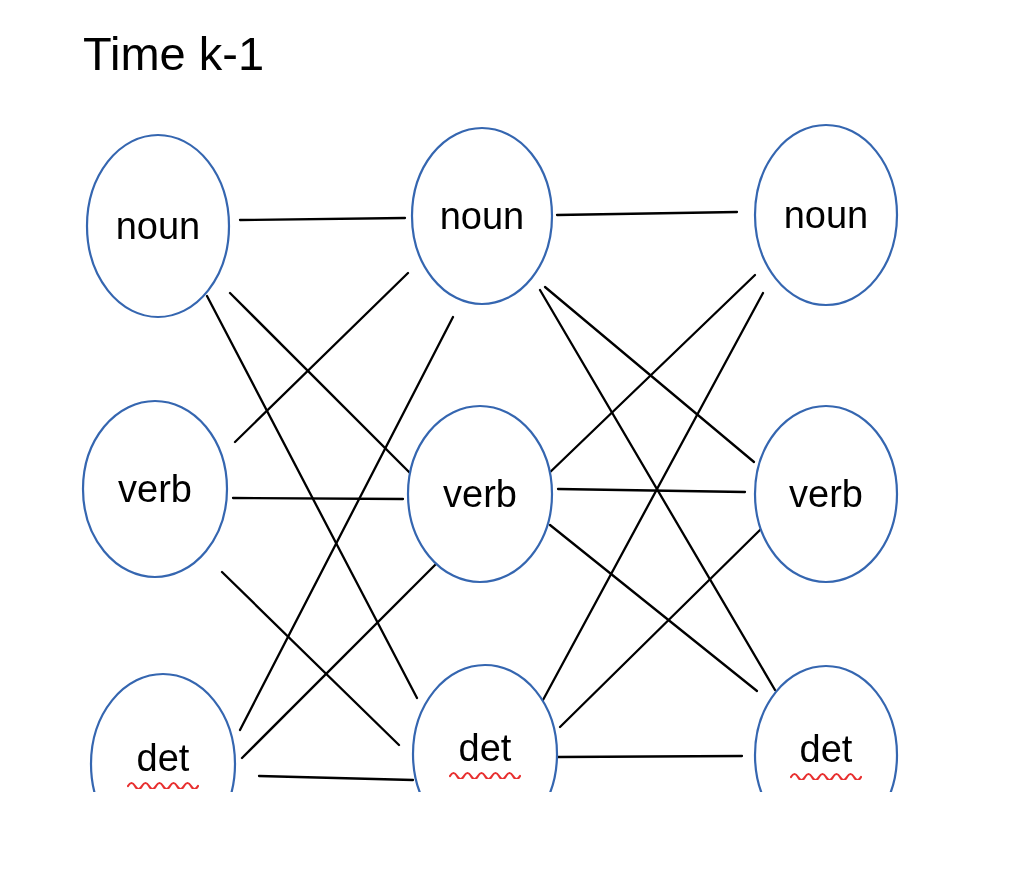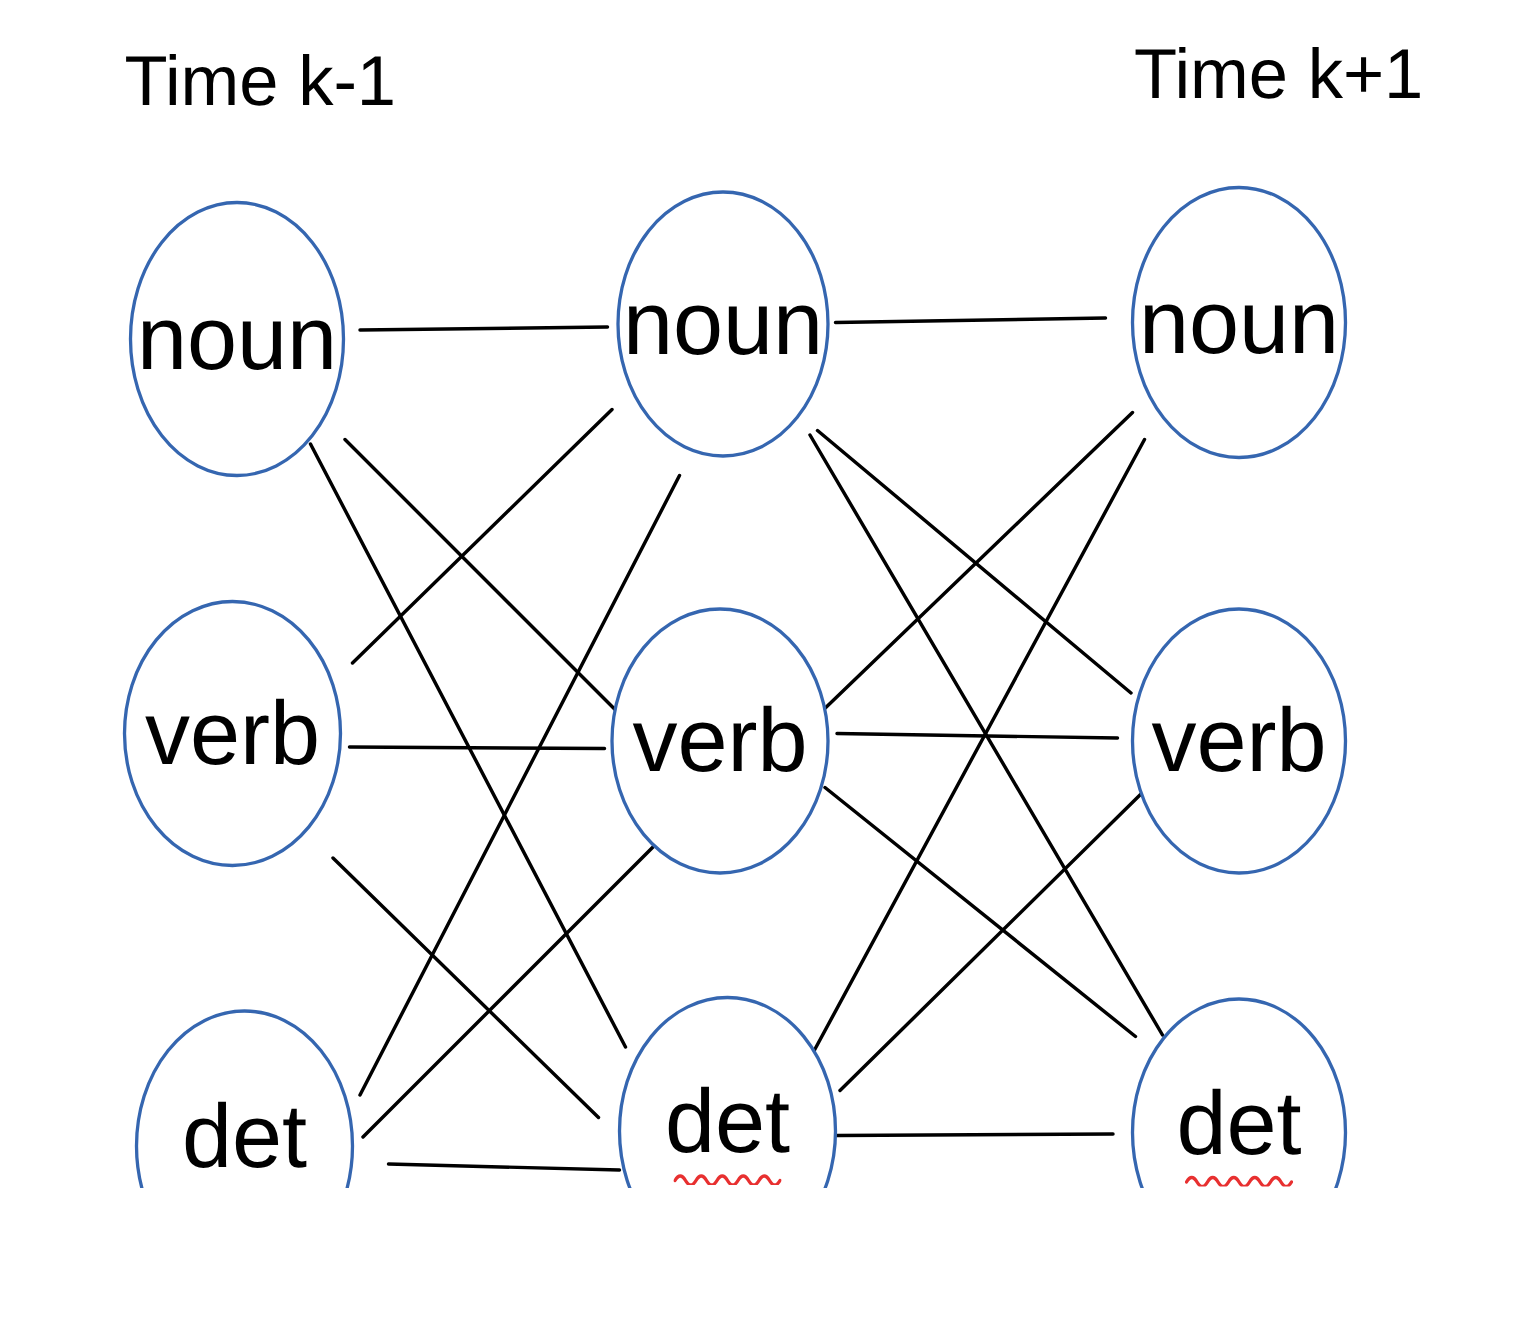--- a/index.html
+++ b/index.html
@@ -36,21 +36,21 @@
     line-height: 1;
     color: #000000;
     white-space: nowrap;
   }
   .node-label {
     position: absolute;
     display: flex;
     flex-direction: column;
     align-items: center;
     justify-content: center;
-    font-size: 60px;
+    font-size: 38px;
     line-height: 1;
     color: #000000;
     pointer-events: none;
   }
   .node-label .squiggle {
     margin-top: 2px;
     display: block;
   }
   .squiggle path {
     fill: none;
@@ -96,21 +96,20 @@
       <ellipse cx="482" cy="216" rx="70" ry="88"></ellipse>
       <ellipse cx="480" cy="494" rx="72" ry="88"></ellipse>
       <ellipse cx="485" cy="754" rx="72" ry="89"></ellipse>
       <ellipse cx="826" cy="215" rx="71" ry="90"></ellipse>
       <ellipse cx="826" cy="494" rx="71" ry="88"></ellipse>
       <ellipse cx="826" cy="755" rx="71" ry="89"></ellipse>
     </g>
   </svg>
 
   <div class="col-header" style="left:83px;  top:30px;">Time k-1</div>
-  <div class="col-header" style="left:756px; top:25px;">Time k+1</div>
 
   <div class="node-label" style="left:87px;  top:135px; width:142px; height:182px;">
     <span>noun</span>
   </div>
   <div class="node-label" style="left:83px;  top:401px; width:144px; height:176px;">
     <span>verb</span>
   </div>
   <div class="node-label" style="left:91px;  top:674px; width:144px; height:180px;">
     <span>det</span>
     <svg class="squiggle" width="72" height="10" viewBox="0 0 72 10">

